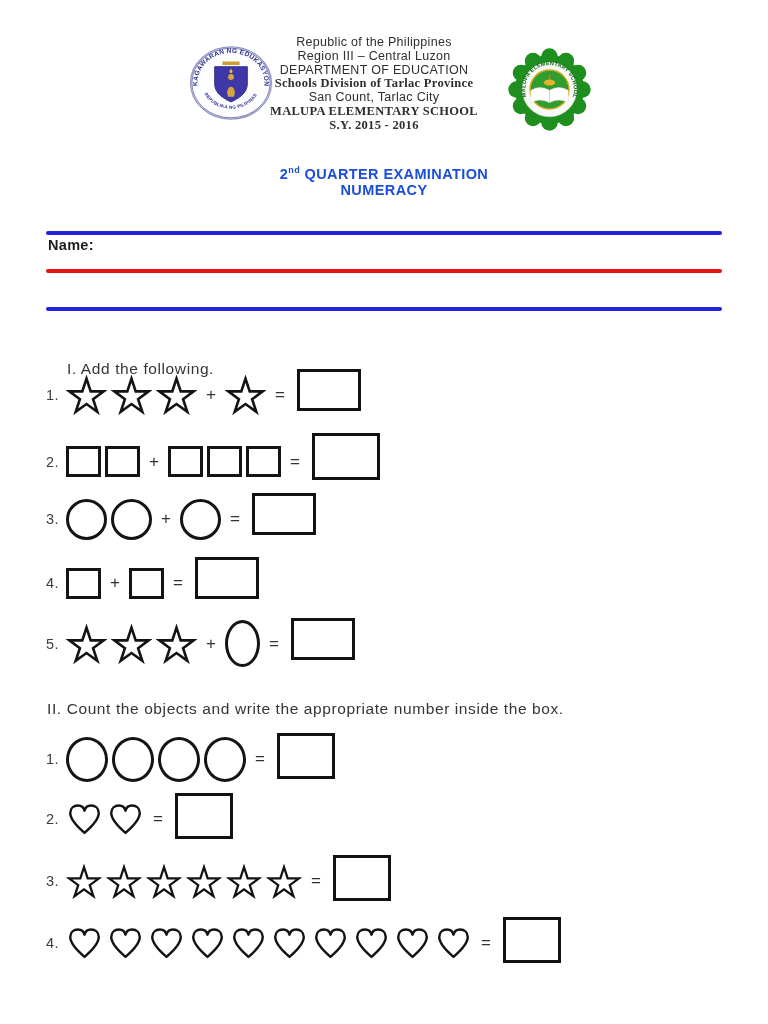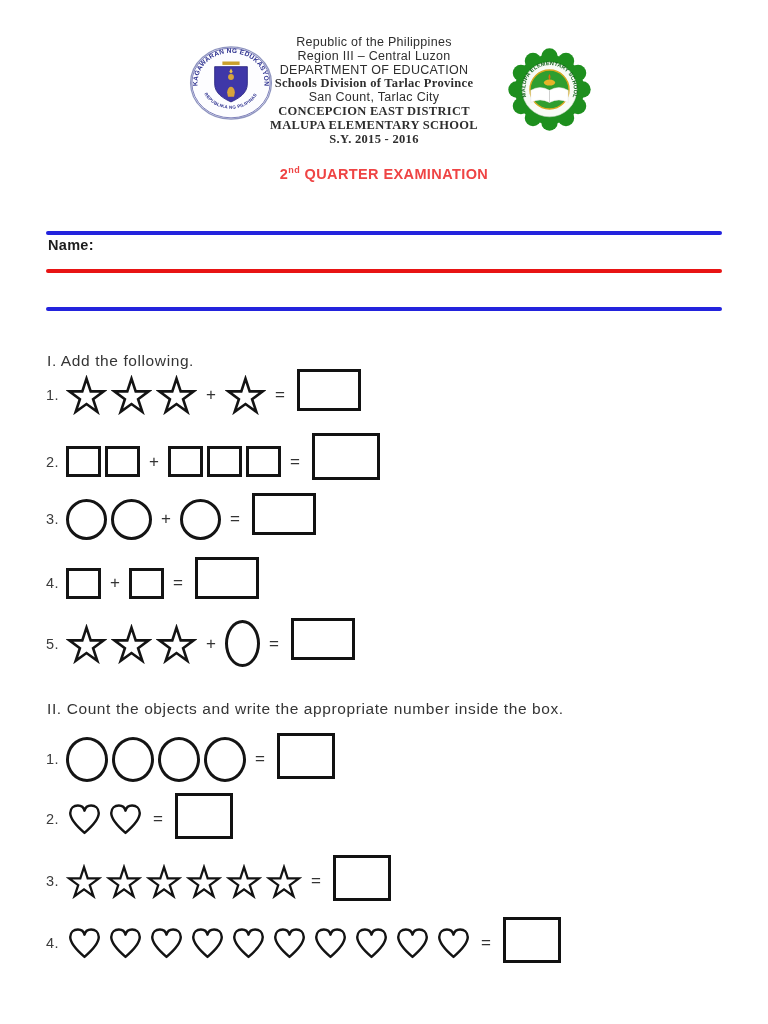--- a/index.html
+++ b/index.html
@@ -8,32 +8,32 @@
 
   
   .header-text{position:absolute;top:36px;left:0;width:748px;text-align:center;
                font-size:12.5px;line-height:13.8px;color:#2e2e2e;letter-spacing:.3px;}
   .header-text .b{font-weight:bold;font-family:Liberation Serif, serif;}
   .logo{position:absolute;}
   .logo-left{left:188px;top:44px;width:86px;height:78px;}
   .logo-right{left:506px;top:47px;width:87px;height:85px;}
 
   .title-block{position:absolute;top:162px;left:0;width:768px;text-align:center;
-               font-weight:bold;font-size:14.5px;line-height:16px;color:#ef4444;letter-spacing:.4px;}
+               font-weight:bold;font-size:14.5px;line-height:16px;color:#1d4ed8;letter-spacing:.4px;}
   .title-block sup{font-size:9px;vertical-align:super;}
 
   .name-label{position:absolute;left:48px;top:193px;font-weight:bold;font-size:14.5px;color:#1c1c1c;letter-spacing:.3px;margin-top:44px;}
 
   .rule{position:absolute;left:46px;width:676px;height:4px;border-radius:2px;}
   .rule-1{top:231px;}
   .rule-2{top:269px;}
   .rule-3{top:307px;}
 
   .section-heading{position:absolute;left:47px;font-size:15.5px;color:#353535;letter-spacing:.6px;}
-  .sec1-heading{top:352px;}
+  .sec1-heading{top:360px;margin-left:20px;}
   .sec2-heading{top:700px;}
 
   .row{position:absolute;left:46px;display:flex;align-items:center;gap:7px;}
   .num{font-size:14.5px;color:#3c3c3c;letter-spacing:.5px;}
   .op{font-size:17px;color:#333333;padding:0 2px;}
   .group{display:flex;align-items:center;gap:4px;}
 
   .shape-star{width:41px;height:40px;display:block;}
   .sec2 .shape-star{width:36px;height:35px;}
   .shape-heart{width:40px;height:35px;display:block;}
@@ -106,27 +106,27 @@
     <path d="M28.5,50 Q39,43.5 50,50 Q61,43.5 71.5,50 L71.5,64 Q61,58 50,64 Q39,58 28.5,64 Z" fill="#ffffff" stroke="#e3e3e3" stroke-width="0.6"></path>
     <line x1="50" y1="50" x2="50" y2="64" stroke="#c9c9c9" stroke-width="1"></line>
   </svg>
 
   <div class="header-text">
     <div>Republic of the Philippines</div>
     <div>Region III – Central Luzon</div>
     <div>DEPARTMENT OF EDUCATION</div>
     <div class="b">Schools Division of Tarlac Province</div>
     <div>San Count, Tarlac City</div>
-    <div class="b">CONCEPCION EAST DISTRICT</div>
     <div class="b">MALUPA ELEMENTARY SCHOOL</div>
     <div class="b">S.Y. 2015 - 2016</div>
   </div>
 
   <div class="title-block">
     <div><span>2</span><sup>nd</sup><span> QUARTER EXAMINATION</span></div>
+    <div>NUMERACY</div>
   </div>
 
   <div class="name-label">Name:</div>
   <div class="rule rule-1" style="background: rgb(35, 35, 221);"></div>
   <div class="rule rule-2" style="background: rgb(232, 20, 20);"></div>
   <div class="rule rule-3" style="background: rgb(35, 35, 221);"></div>
 
   <div class="section-heading sec1-heading">I. Add the following.</div>
 
   <div class="row r1-1">

